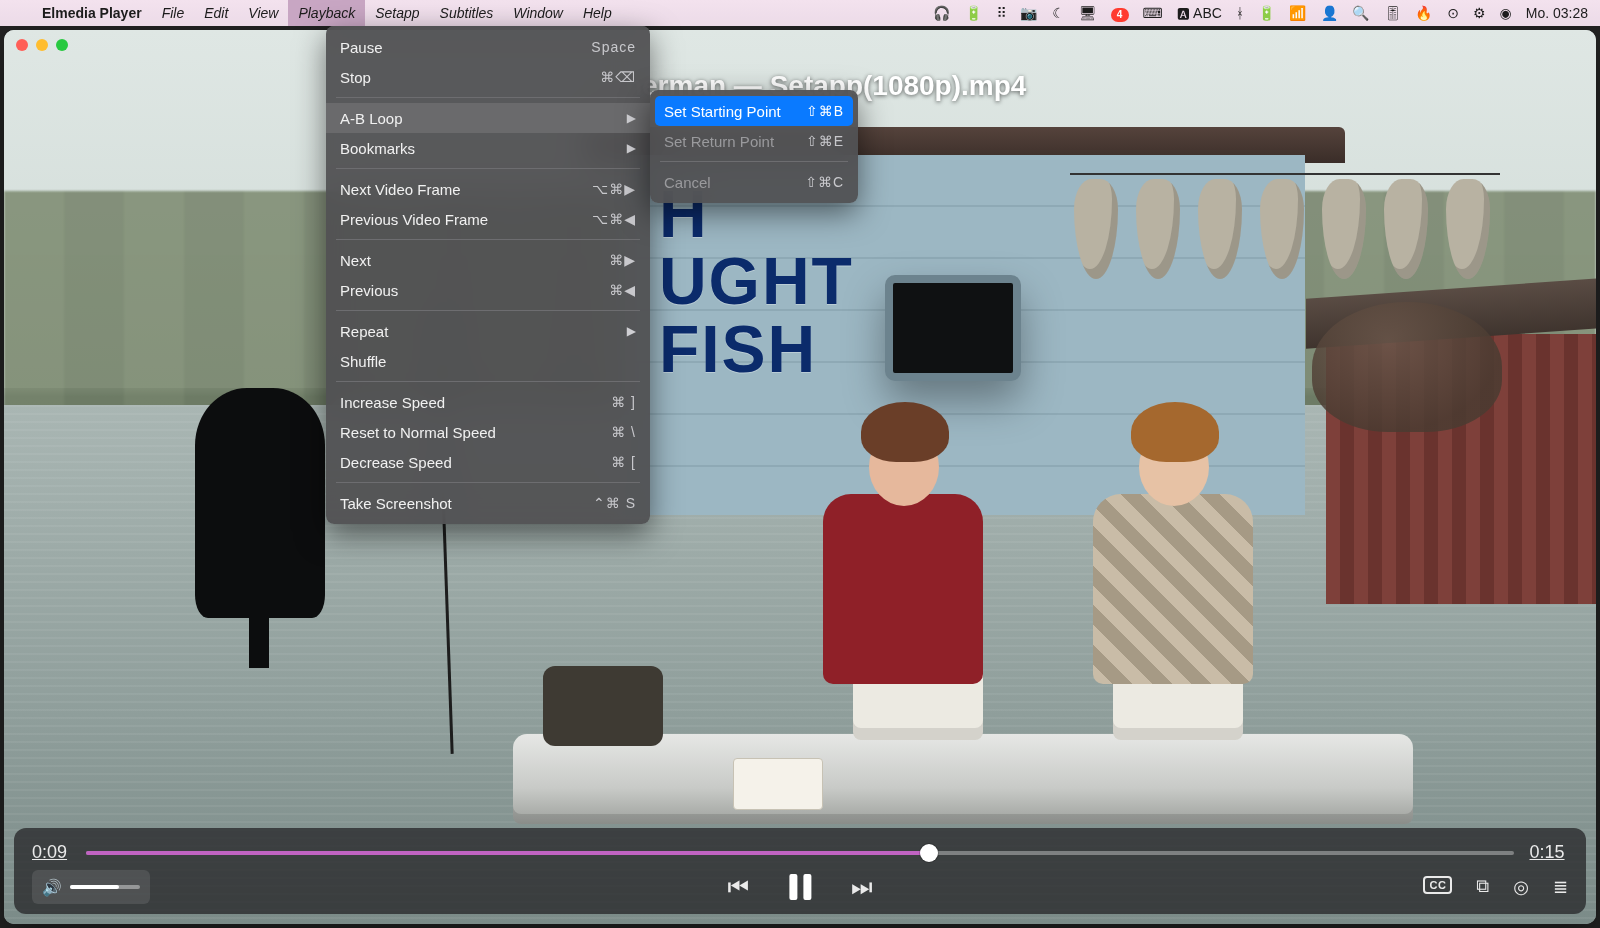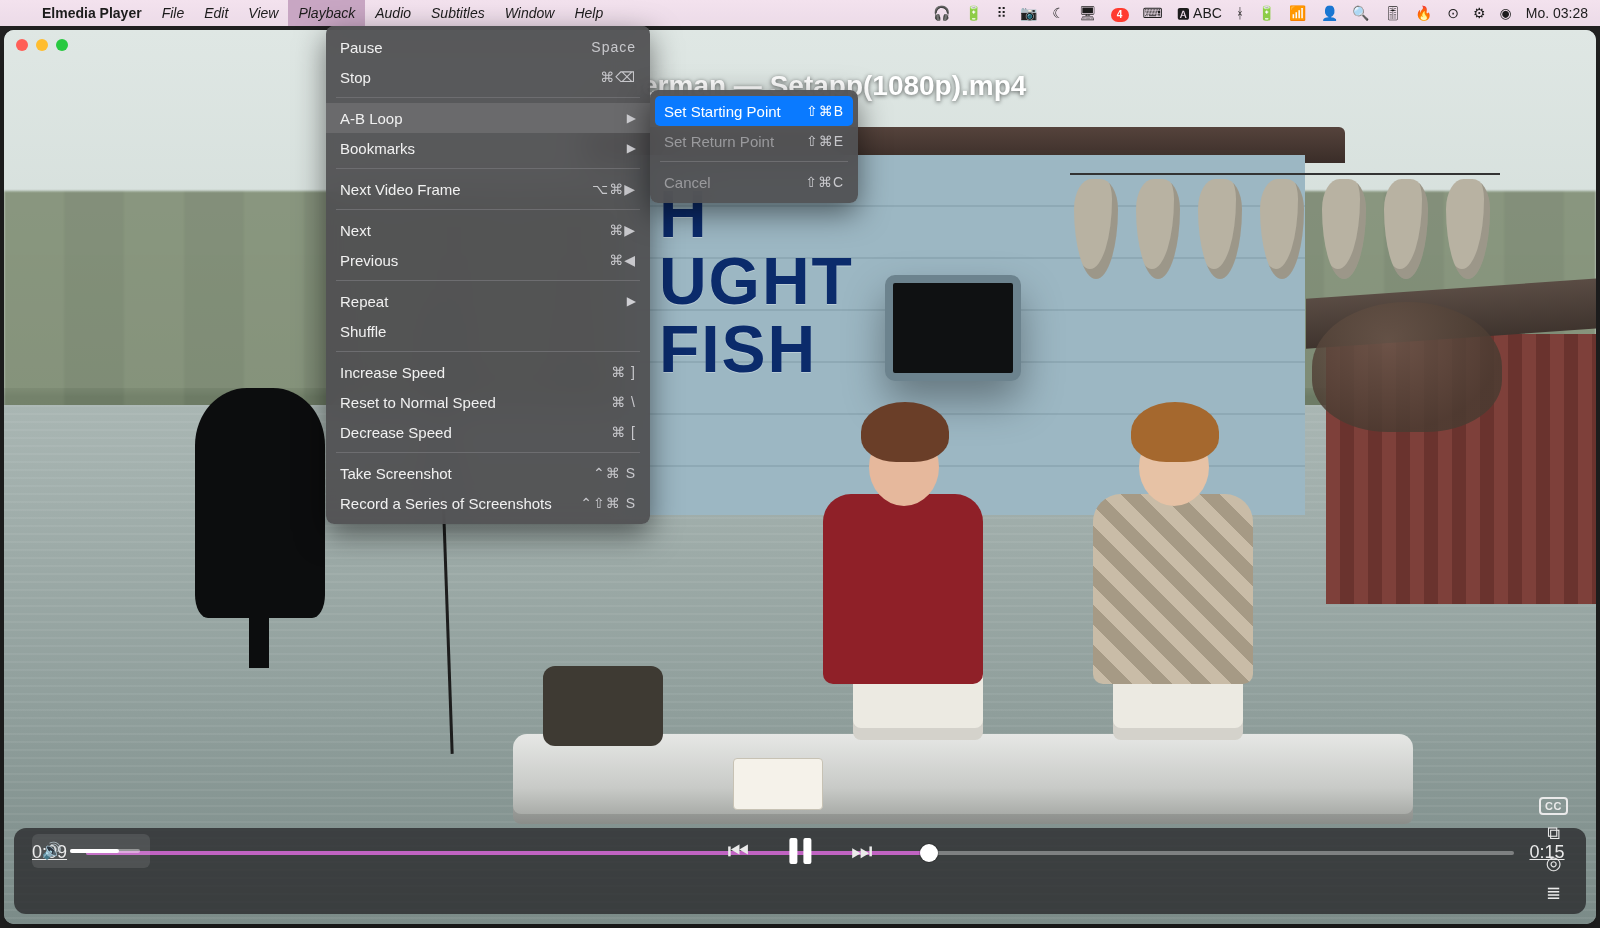--- a/index.html
+++ b/index.html
@@ -419,23 +419,22 @@
     font-size:24px;
   }
   .center-ctrl .pause {
     display:flex; gap:6px;
   }
   .center-ctrl .pause span{
     width:8px; height:26px; background:#fff; border-radius:2px; display:inline-block;
   }
   .right-ctrl {
     margin-left:auto;
-    display:flex; align-items:center; gap:8px;
+    display:flex; align-items:flex-start; gap:24px;
     font-size:18px;
-    flex-direction:column;
   }
   .cc-box {
     border:2px solid #eaeaea; border-radius:4px;
     font-size:11px; font-weight:700;
     padding:1px 4px;
     letter-spacing:.5px;
   }
 
   
   .noselect{user-select:none;}
@@ -443,21 +442,21 @@
 </head>
 <body class="noselect">
 
 <div class="menubar">
   <div class="apple"></div>
   <div class="app-name">Elmedia Player</div>
   <div class="mitem">File</div>
   <div class="mitem">Edit</div>
   <div class="mitem">View</div>
   <div class="mitem active">Playback</div>
-  <div class="mitem">Audio</div>
+  <div class="mitem">Setapp</div>
   <div class="mitem">Subtitles</div>
   <div class="mitem">Window</div>
   <div class="mitem">Help</div>
   <div class="spacer"></div>
   <div class="status">
     <span class="st">🎧</span>
     <span class="st">🔋</span>
     <span class="st">⠿</span>
     <span class="st">📷</span>
     <span class="st">☾</span>
@@ -604,20 +603,24 @@
   </div>
   <div class="row">
     <span class="label">Bookmarks</span>
     <span class="chev">▶</span>
   </div>
   <div class="sep"></div>
   <div class="row">
     <span class="label">Next Video Frame</span>
     <span class="sc">⌥⌘▶</span>
   </div>
+  <div class="row">
+    <span class="label">Previous Video Frame</span>
+    <span class="sc">⌥⌘◀</span>
+  </div>
   <div class="sep"></div>
   <div class="row">
     <span class="label">Next</span>
     <span class="sc">⌘▶</span>
   </div>
   <div class="row">
     <span class="label">Previous</span>
     <span class="sc">⌘◀</span>
   </div>
   <div class="sep"></div>
@@ -638,24 +641,20 @@
     <span class="sc">⌘ \</span>
   </div>
   <div class="row">
     <span class="label">Decrease Speed</span>
     <span class="sc">⌘ [</span>
   </div>
   <div class="sep"></div>
   <div class="row">
     <span class="label">Take Screenshot</span>
     <span class="sc">⌃⌘ S</span>
-  </div>
-  <div class="row">
-    <span class="label">Record a Series of Screenshots</span>
-    <span class="sc">⌃⇧⌘ S</span>
   </div>
 </div>
 
 <div id="abloop-submenu" class="menu">
   <div class="row highlight">
     <span class="label">Set Starting Point</span>
     <span class="sc" style="color:#fff">⇧⌘B</span>
   </div>
   <div class="row disabled">
     <span class="label">Set Return Point</span>

